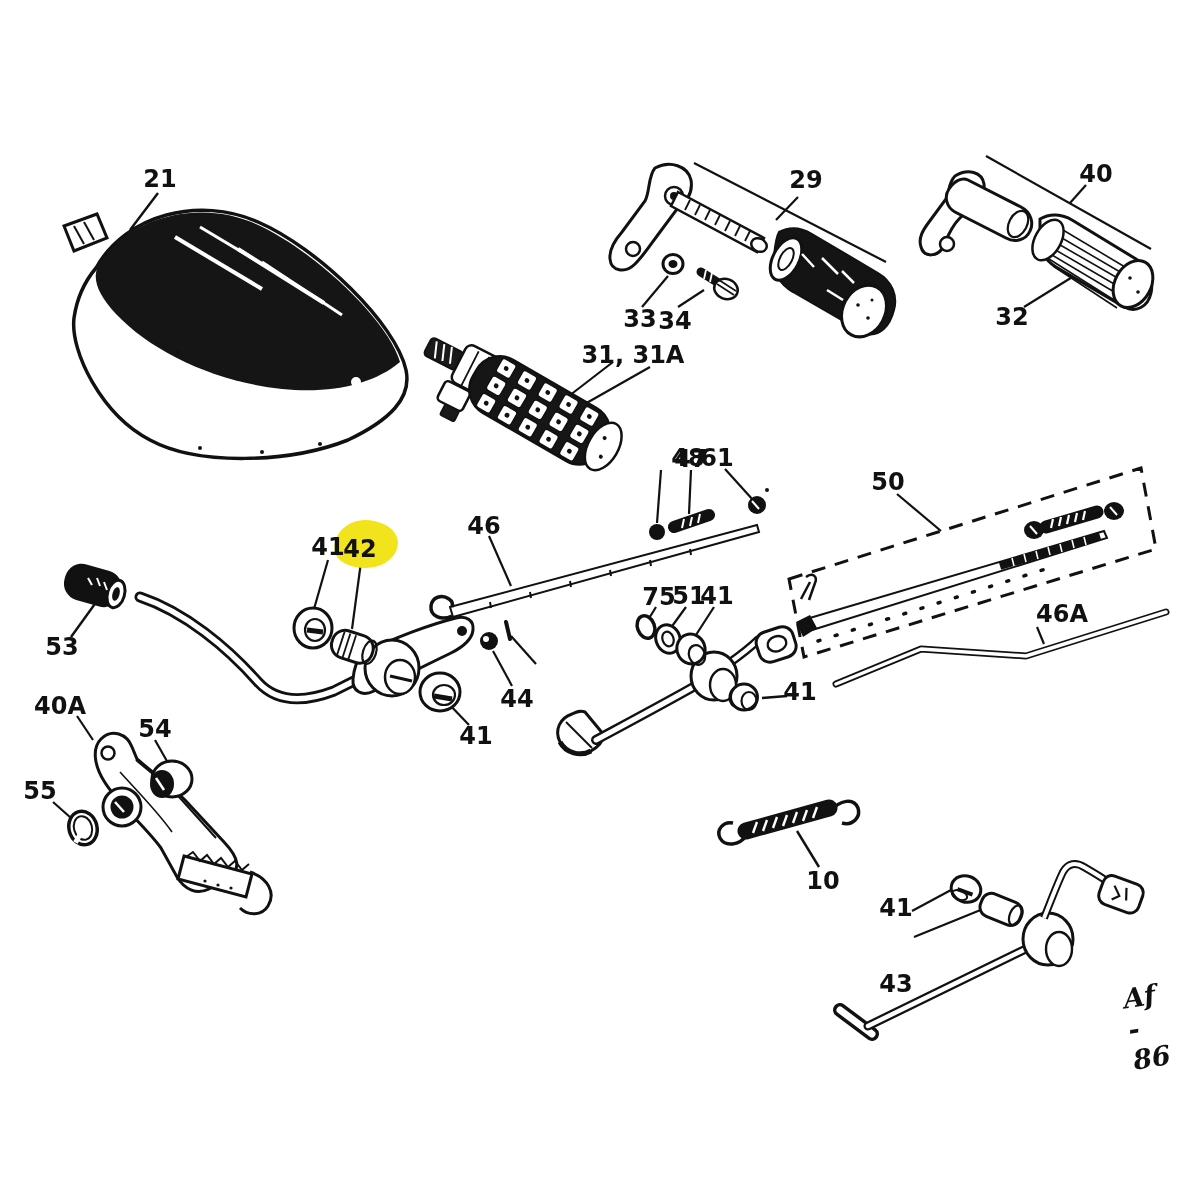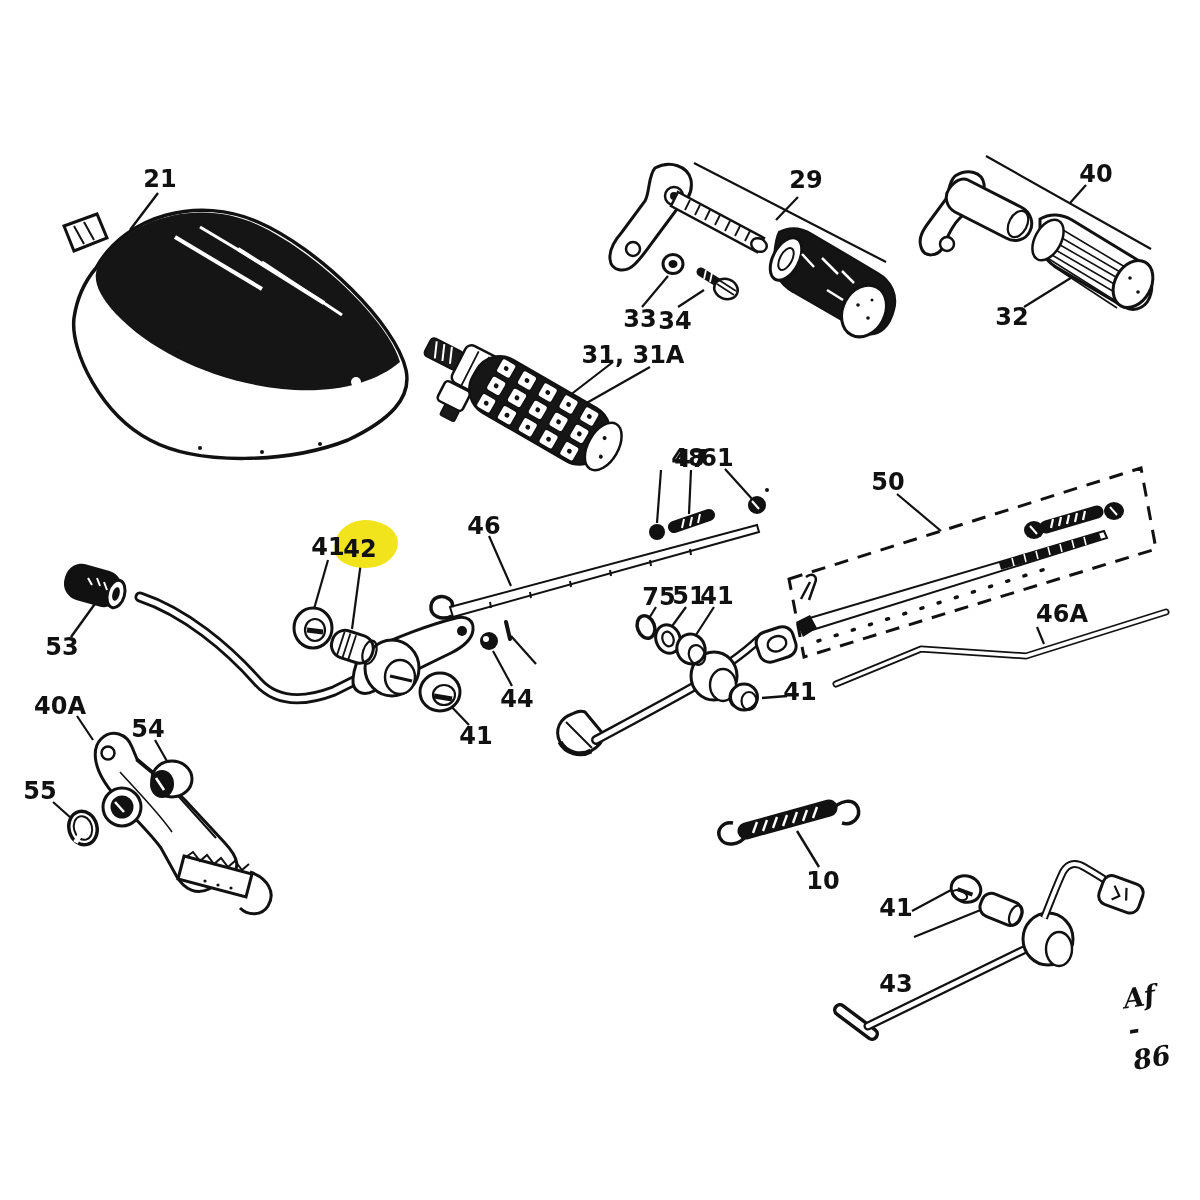--- a/index.html
+++ b/index.html
@@ -411,21 +411,21 @@
 <div class="lbl" style="left:888px;top:482px;">50</div>
 <div class="lbl" style="left:328px;top:547px;">41</div>
 <div class="lbl" style="left:360px;top:549px;">42</div>
 <div class="lbl" style="left:484px;top:526px;">46</div>
 <div class="lbl" style="left:659px;top:597px;">75</div>
 <div class="lbl" style="left:689px;top:596px;">51</div>
 <div class="lbl" style="left:717px;top:596px;">41</div>
 <div class="lbl" style="left:1031px;top:614px;margin-left:31px;">46A</div>
 <div class="lbl" style="left:62px;top:647px;">53</div>
 <div class="lbl" style="left:60px;top:706px;text-align:right;">40A</div>
-<div class="lbl" style="left:148px;top:729px;">54</div>
+<div class="lbl" style="left:155px;top:729px;">54</div>
 <div class="lbl" style="left:40px;top:791px;">55</div>
 <div class="lbl" style="left:517px;top:699px;">44</div>
 <div class="lbl" style="left:476px;top:736px;">41</div>
 <div class="lbl" style="left:800px;top:692px;">41</div>
 <div class="lbl" style="left:823px;top:881px;">10</div>
 <div class="lbl" style="left:896px;top:908px;">41</div>
 <div class="lbl" style="left:896px;top:984px;">43</div>
 
 <div class="sig" style="left:1152px;top:1026px;">Af - 86</div>
 

